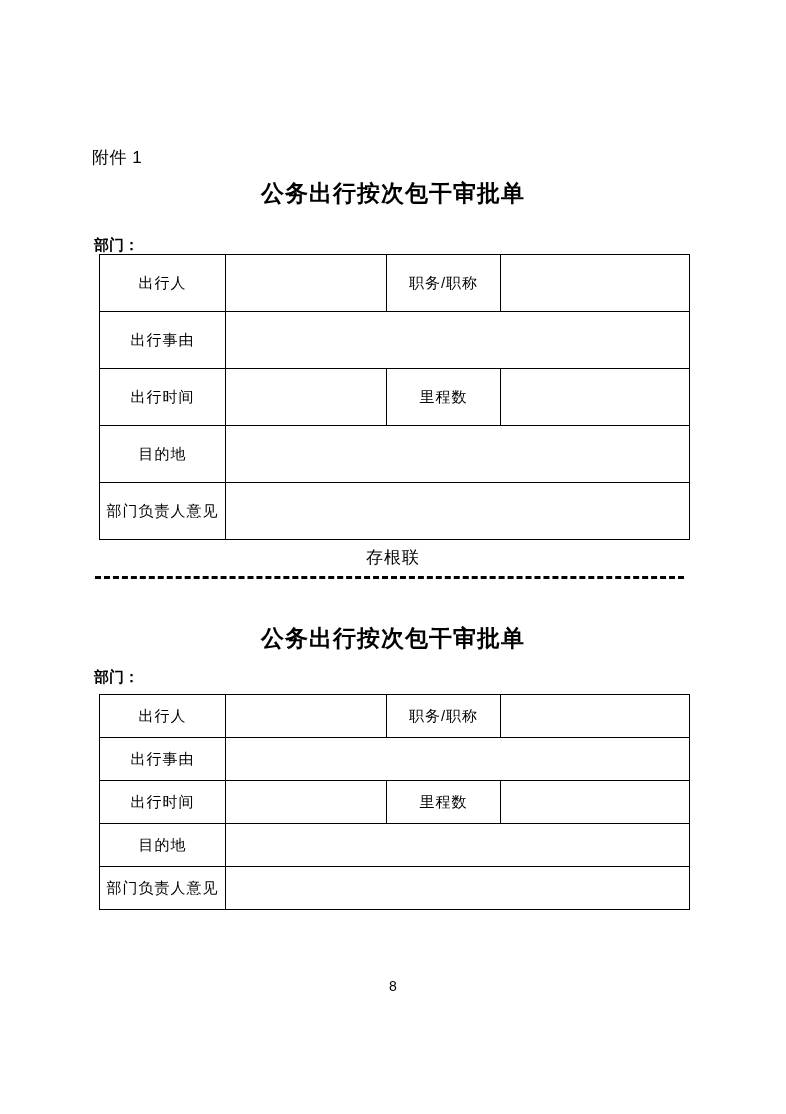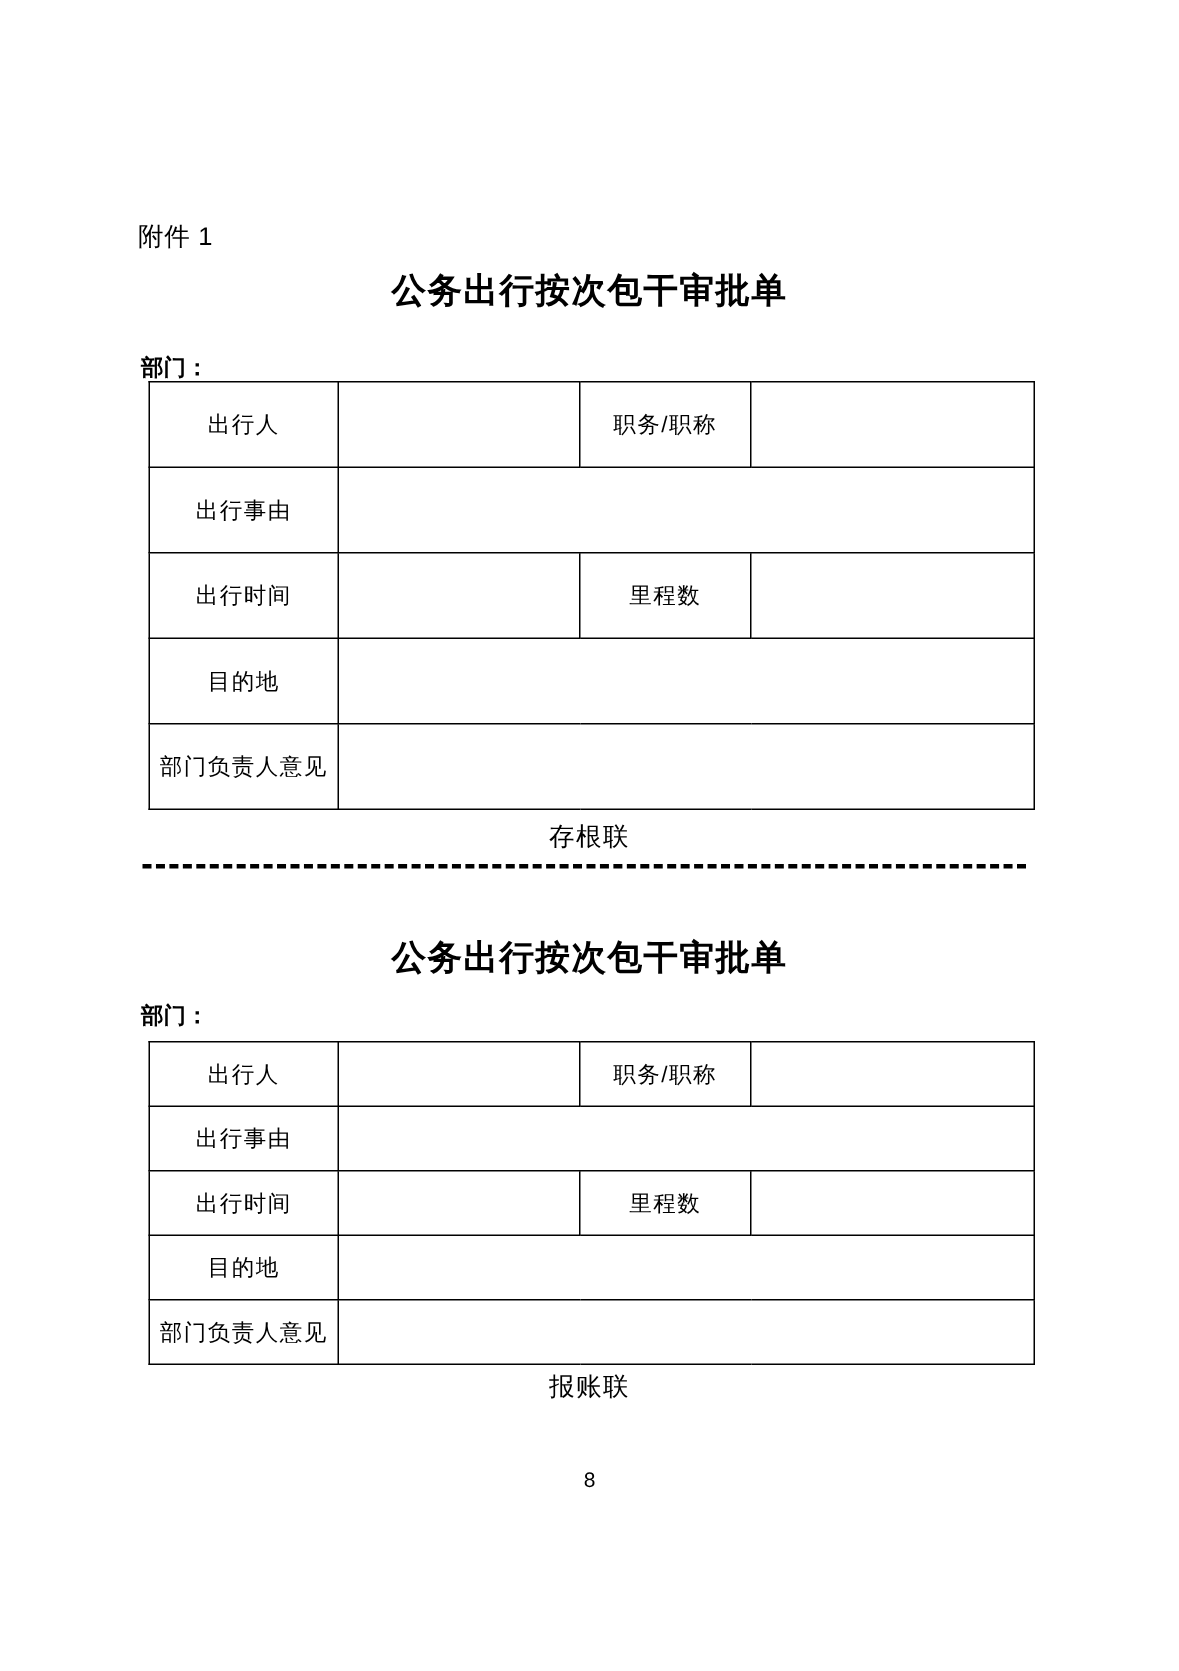--- a/index.html
+++ b/index.html
@@ -196,17 +196,16 @@
       <td class="label col-label">目的地</td>
       <td class="value" colspan="3"></td>
     </tr>
     <tr>
       <td class="label col-label">部门负责人意见</td>
       <td class="value" colspan="3"></td>
     </tr>
   </tbody>
     </table>
 
-  <div class="copy-label copy2">报账联</div>
 
   <div class="page-number">8</div>
 
 </div>
 
 </body></html>

